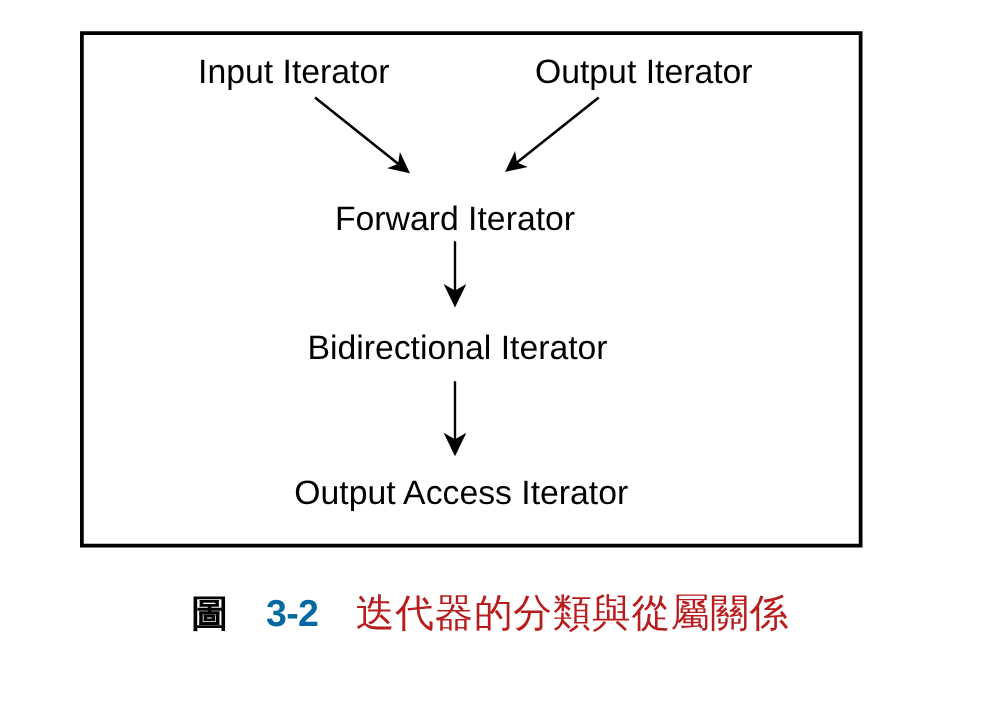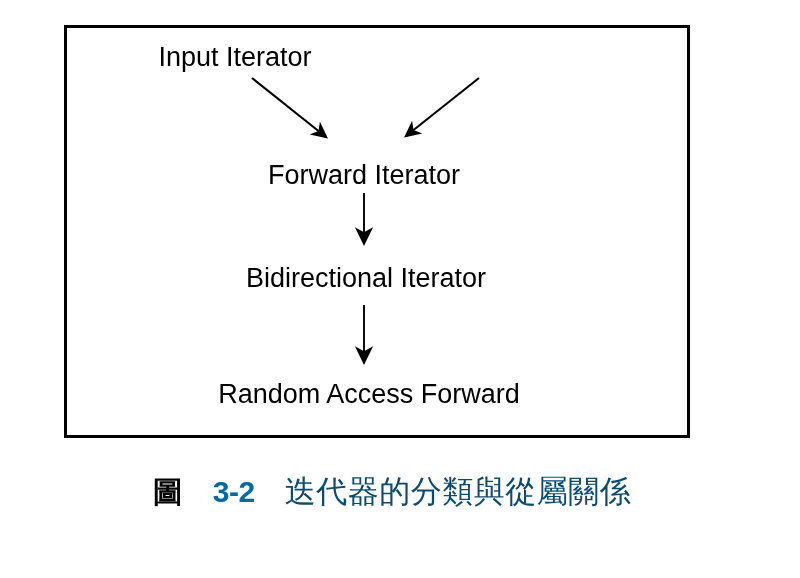--- a/index.html
+++ b/index.html
@@ -96,21 +96,21 @@
     letter-spacing: -0.5px;
   }
   .caption-gap {
     display: inline-block;
     width: 30px;
   }
   .caption-text {
     font-family: "DejaVu Serif", "Liberation Serif", serif;
     font-weight: 400;
     font-size: 31px;
-    color: #0c4a6e;
+    color: #b91c1c;
     vertical-align: baseline;
     letter-spacing: 0.5px;
   }
 </style>
 </head>
 <body>
 
 <div id="figure-root">
 
   <div class="diagram-frame"></div>
@@ -140,26 +140,27 @@
       <line x1="364" y1="193" x2="364" y2="243" stroke="#000000" stroke-width="1.9" marker-end="url(#ah-vert)"></line>
     </g>
 
     <g>
       <line x1="364" y1="305" x2="364" y2="362" stroke="#000000" stroke-width="1.9" marker-end="url(#ah-vert)"></line>
     </g>
   </svg>
 
   <div class="node-label node-input">Input Iterator</div>
 
+  <div class="node-label node-output">Output Iterator</div>
 
   <div class="node-label node-forward">Forward Iterator</div>
 
   <div class="node-label node-bidir">Bidirectional Iterator</div>
 
-  <div class="node-label node-random">Random Access Forward</div>
+  <div class="node-label node-random">Output Access Iterator</div>
 
   <div class="caption">
     <span class="caption-inner">
       <span class="caption-fig">圖</span><span class="caption-gap"></span><span class="caption-num">3-2</span><span class="caption-gap"></span><span class="caption-text">迭代器的分類與從屬關係</span>
     </span>
   </div>
 
 </div>
 
 </body></html>

